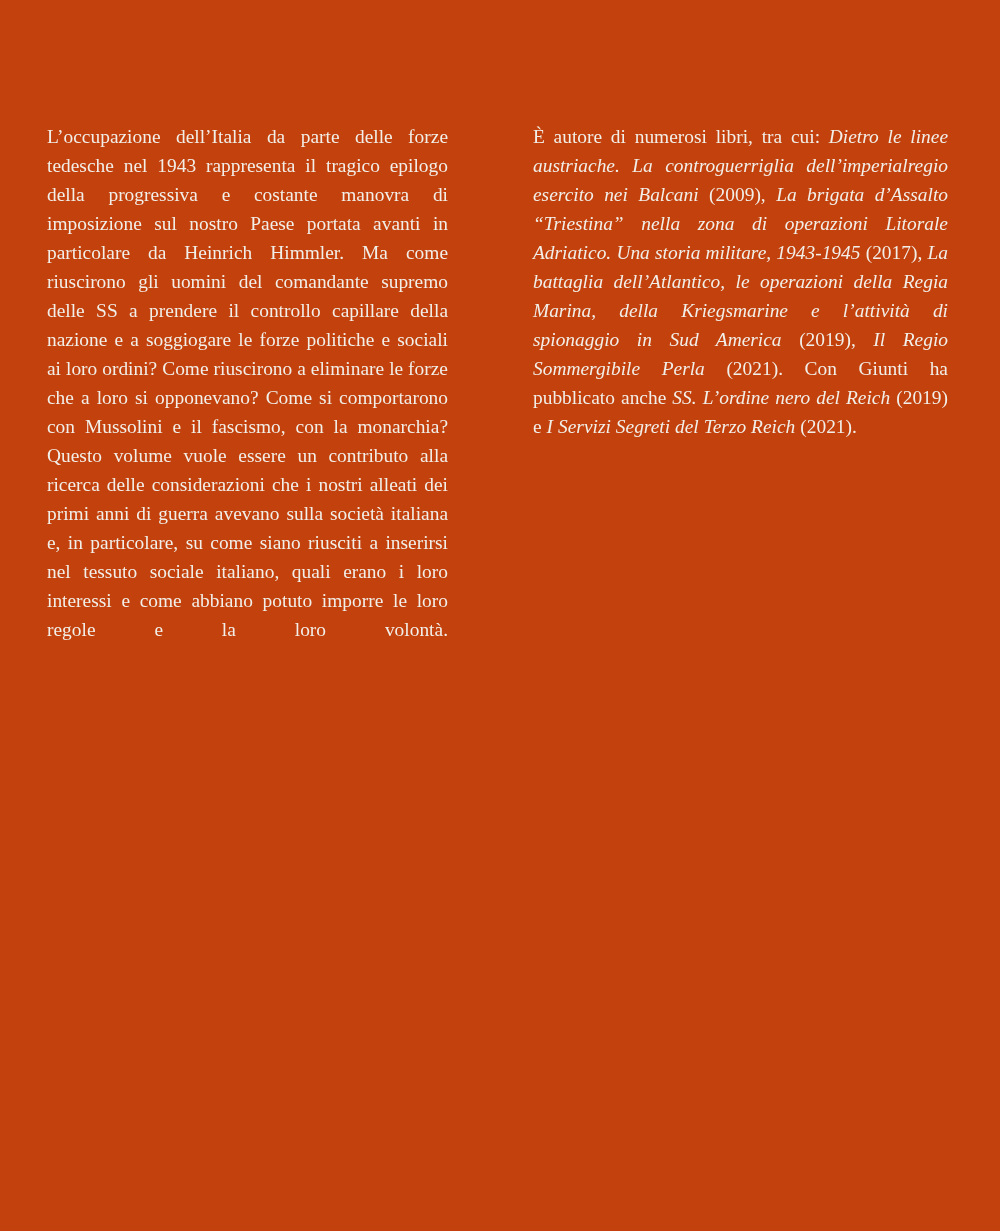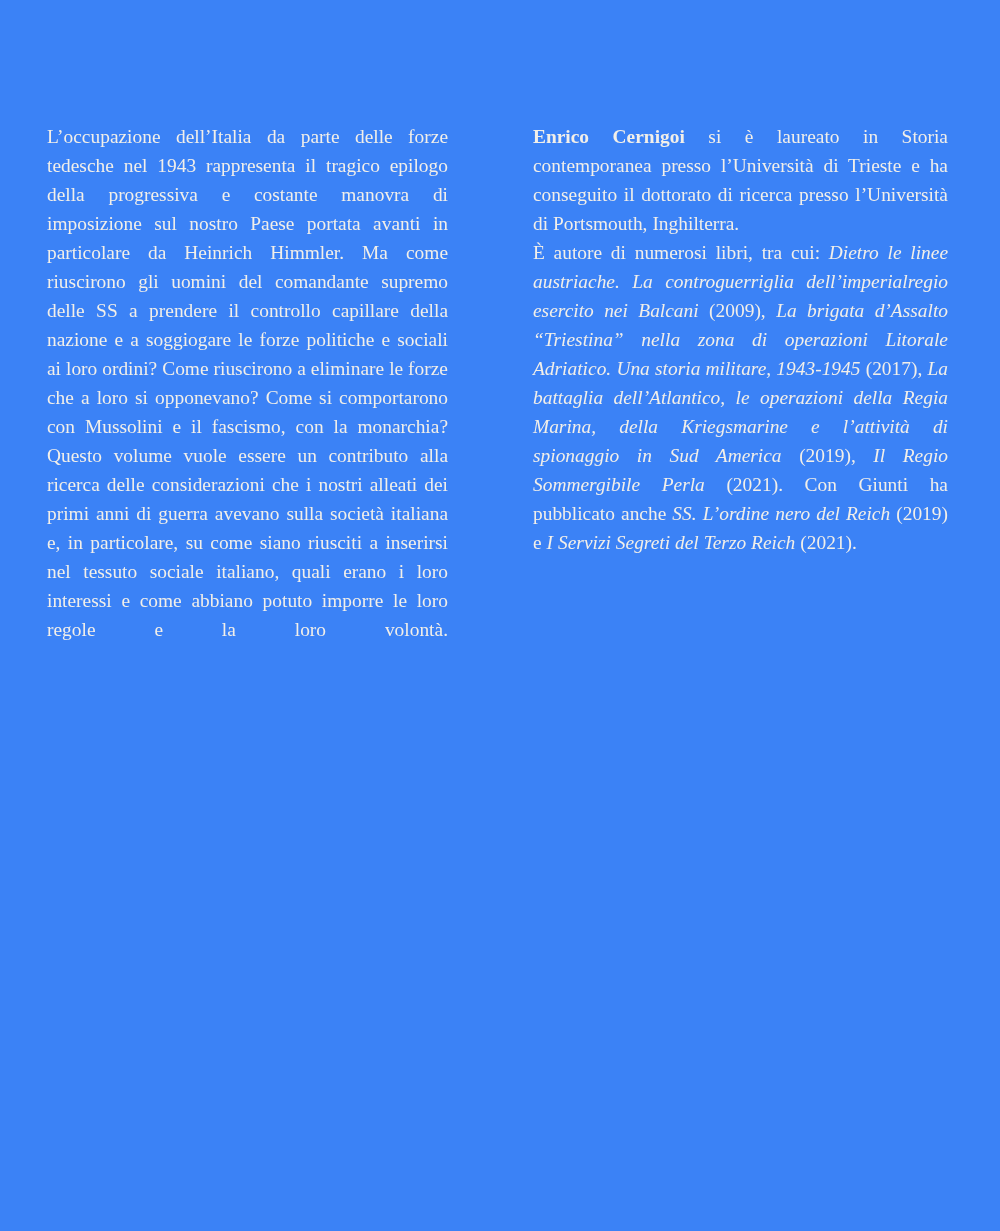--- a/index.html
+++ b/index.html
@@ -65,24 +65,23 @@
     font-style: italic;
   }
 
   .para-bio {
     margin: 0;
   }
 </style>
 </head>
 <body style="background: rgb(101, 98, 90);">
 
-<div id="back-cover" style="background: #3b82f6;">
+<div id="back-cover" style="background: #c2410c;">
 
   <div class="column" id="blurb-column" style="color: rgb(242, 239, 233);">
     <p class="para">L’occupazione dell’Italia da parte delle forze tedesche nel 1943 rappresenta il tragico epilogo della progressiva e costante manovra di imposizione sul nostro Paese portata avanti in particolare da Heinrich Himmler. Ma come riuscirono gli uomini del comandante supremo delle SS a prendere il controllo capillare della nazione e a soggiogare le forze politiche e sociali ai loro ordini? Come riuscirono a eliminare le forze che a loro si opponevano? Come si comportarono con Mussolini e il fascismo, con la monarchia? Questo volume vuole essere un contributo alla ricerca delle considerazioni che i nostri alleati dei primi anni di guerra avevano sulla società italiana e, in particolare, su come siano riusciti a inserirsi nel tessuto sociale italiano, quali erano i loro interessi e come abbiano potuto imporre le loro regole e la loro volontà.</p>
   </div>
 
   <div class="column" id="author-column" style="color: rgb(242, 239, 233);">
-    <p class="para-bio"><span class="author-name">Enrico Cernigoi</span><span> si è laureato in Storia contemporanea presso l’Università di Trieste e ha conseguito il dottorato di ricerca presso l’Università di Portsmouth, Inghilterra.</span></p>
     <p class="para-bio"><span>È autore di numerosi libri, tra cui: </span><span class="title-italic">Dietro le linee austriache. La controguerriglia dell’imperialregio esercito nei Balcani</span><span> (2009), </span><span class="title-italic">La brigata d’Assalto “Triestina” nella zona di operazioni Litorale Adriatico. Una storia militare, 1943-1945</span><span> (2017), </span><span class="title-italic">La battaglia dell’Atlantico, le operazioni della Regia Marina, della Kriegsmarine e l’attività di spionaggio in Sud America</span><span> (2019), </span><span class="title-italic">Il Regio Sommergibile Perla</span><span> (2021). </span><span>Con Giunti ha pubblicato anche </span><span class="title-italic">SS. L’ordine nero del Reich</span><span> (2019) e </span><span class="title-italic">I Servizi Segreti del Terzo Reich</span><span> (2021).</span></p>
   </div>
 
 </div>
 
 </body></html>

